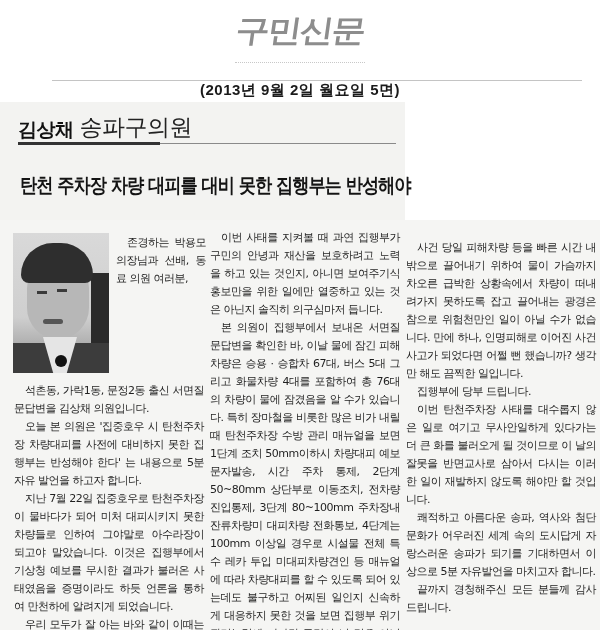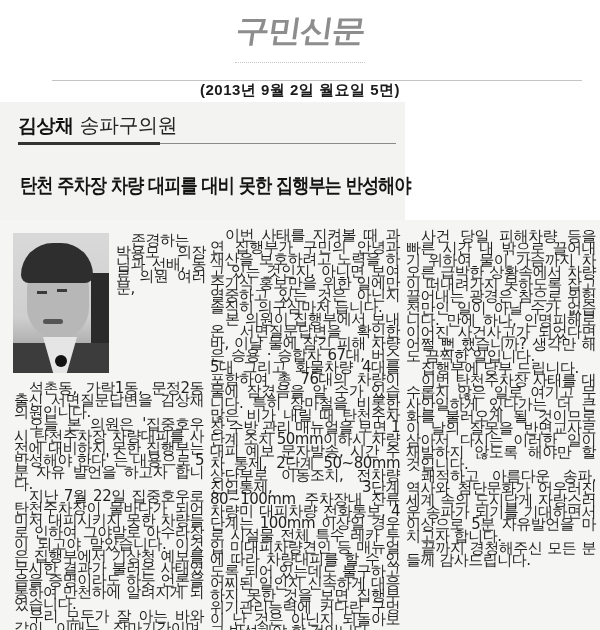--- a/index.html
+++ b/index.html
@@ -33,21 +33,21 @@
     background: #f3f3f1;
   }
   .body-bg {
     position: absolute; left: 0; top: 220px; width: 600px; height: 410px; background: #f5f5f3;
   }
 
   .byline {
     position: absolute; left: 18px; top: 112px; display: flex; align-items: flex-end; gap: 6px;
   }
   .byline-name { font-weight: bold; font-size: 19px; color: #111; letter-spacing: -0.5px; }
-  .byline-role { font-size: 20px; color: #222; letter-spacing: -0.5px; }
+  .byline-role { font-size: 23px; color: #222; letter-spacing: -0.5px; }
   .byline-underline-thick {
     position: absolute; left: 18px; top: 142px; width: 142px; height: 3px; background: #333;
   }
   .byline-underline-thin {
     position: absolute; left: 160px; top: 143px; width: 236px; height: 1px; background: #8a8a8a;
   }
 
   .headline {
     position: absolute; left: 20px; top: 172px; font-size: 20px; font-weight: bold; color: #141414;
     letter-spacing: -1.2px; white-space: nowrap; transform: scaleX(0.86); transform-origin: left center;
@@ -62,28 +62,28 @@
   .photo-face { position: absolute; left: 14px; top: 28px; width: 62px; height: 78px; background: #b7b7b7; border-radius: 30px 30px 34px 34px; }
   .photo-eye-l { position: absolute; left: 24px; top: 58px; width: 10px; height: 3px; background: #3a3a3a; }
   .photo-eye-r { position: absolute; left: 44px; top: 56px; width: 10px; height: 3px; background: #3a3a3a; }
   .photo-mouth { position: absolute; left: 30px; top: 86px; width: 20px; height: 5px; background: #555; border-radius: 3px; }
   .photo-suit { position: absolute; left: 0; top: 110px; width: 96px; height: 30px; background: #3c3c3c; }
   .photo-collar { position: absolute; left: 30px; top: 104px; width: 34px; height: 36px; background: #e5e5e5; clip-path: polygon(0 0, 100% 0, 70% 100%, 30% 100%); }
   .photo-mic { position: absolute; left: 42px; top: 122px; width: 12px; height: 12px; background: #111; border-radius: 50%; }
   .photo-backdrop { position: absolute; right: 0; top: 40px; width: 18px; height: 80px; background: #2a2a2a; }
 
   .col {
-    position: absolute; font-size: 15px; line-height: 12px; color: #1f1f1f;
+    position: absolute; font-size: 11px; line-height: 18px; color: #1f1f1f;
     letter-spacing: -0.5px; text-align: justify;
   }
   .col p { text-indent: 1em; }
   .col1-top { left: 116px; top: 234px; width: 90px; }
   .col1 { left: 14px; top: 382px; width: 190px; }
   .col2 { left: 210px; top: 229px; width: 190px; }
-  .col3 { left: 406px; top: 230px; width: 190px; }
+  .col3 { left: 406px; top: 239px; width: 190px; }
   .col p.noindent { text-indent: 0; }
 </style>
 </head>
 <body>
 
 <div class="masthead">
   <div class="masthead-logo">구민신문</div>
 </div>
 <div class="masthead-dots"></div>
 <div class="header-rule"></div>

